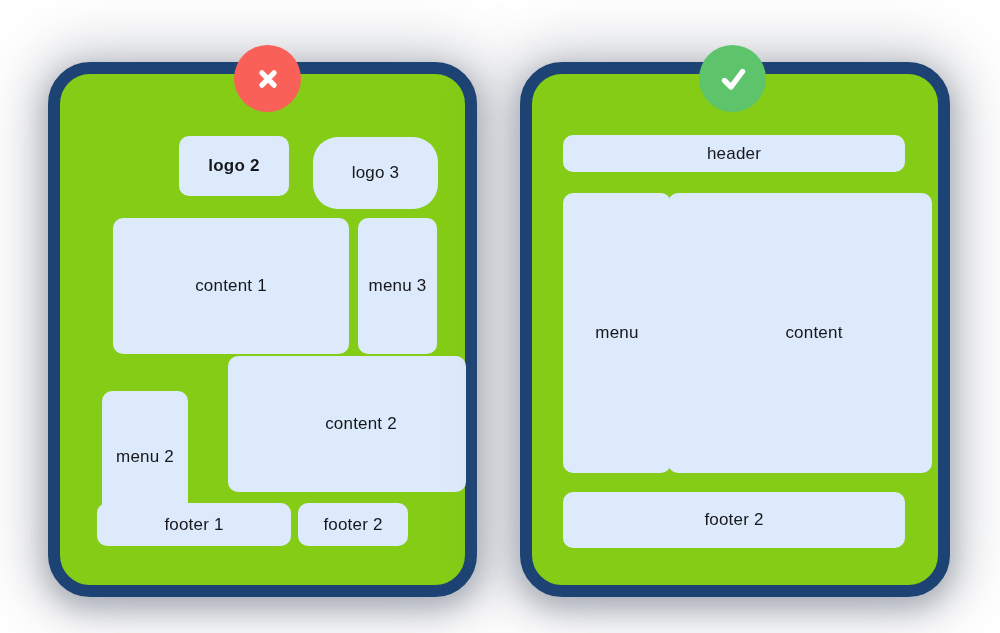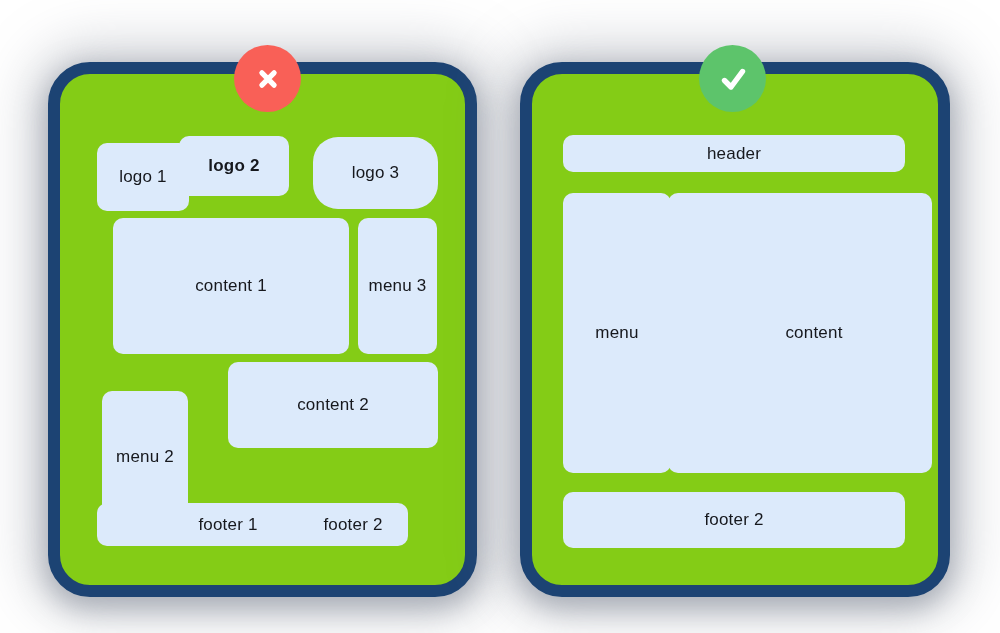--- a/index.html
+++ b/index.html
@@ -30,22 +30,22 @@
     color:var(--ink);font-size:17px;font-weight:500;letter-spacing:.2px;
     white-space:nowrap;
   }
   
   .lb-logo1   {left:37px;  top:69px;  width:92px;  height:68px;}
   .lb-logo2   {left:119px; top:62px;  width:110px; height:60px;font-weight:bold;}
   .lb-logo3   {left:253px; top:63px;  width:125px; height:72px;border-radius:25px;}
   .lb-content1{left:53px;  top:144px; width:236px; height:136px;}
   .lb-menu1   {left:298px; top:144px; width:79px;  height:136px;}
   .lb-menu2   {left:42px;  top:289px; width:86px;  height:131px;margin-top:28px;}
-  .lb-content2{left:168px; top:288px; width:210px; height:86px;}
-  .lb-footer1 {left:37px;  top:429px; width:194px; height:43px;padding-left:34px;}
+  .lb-content2{left:168px; top:282px; width:210px; height:136px;padding-left:28px;}
+  .lb-footer1 {left:37px;  top:429px; width:194px; height:43px;}
   .lb-footer2 {left:238px; top:429px; width:110px; height:43px;}
   
   .rb-header  {left:31px;  top:61px;  width:342px; height:37px;}
   .rb-menu    {left:31px;  top:119px; width:108px;  height:280px;}
   .rb-content {left:136px; top:119px; width:236px; height:280px;padding-left:28px;}
   .rb-footer2 {left:31px;  top:418px; width:342px; height:56px;}
   .badge{
     position:absolute;width:67px;height:67px;border-radius:50%;
     display:flex;align-items:center;justify-content:center;z-index:6;
   }
@@ -64,21 +64,20 @@
     </svg>
   </div>
 
   <div class="badge badge-check">
     <svg width="36" height="36" viewBox="0 0 36 36">
       <path d="M9.5 19.5 L16 26 L27.5 10.5" stroke="#ffffff" stroke-width="5.4" stroke-linecap="round" stroke-linejoin="round" fill="none"></path>
     </svg>
   </div>
 
   <div class="panel panel-left">
-    <div class="blk lb-logo1">logo 1</div>
     <div class="blk lb-logo2">logo 2</div>
     <div class="blk lb-logo3">logo 3</div>
     <div class="blk lb-content1">content 1</div>
     <div class="blk lb-menu1">menu 3</div>
     <div class="blk lb-menu2">menu 2</div>
     <div class="blk lb-content2">content 2</div>
     <div class="blk lb-footer1">footer 1</div>
     <div class="blk lb-footer2">footer 2</div>
   </div>
 

